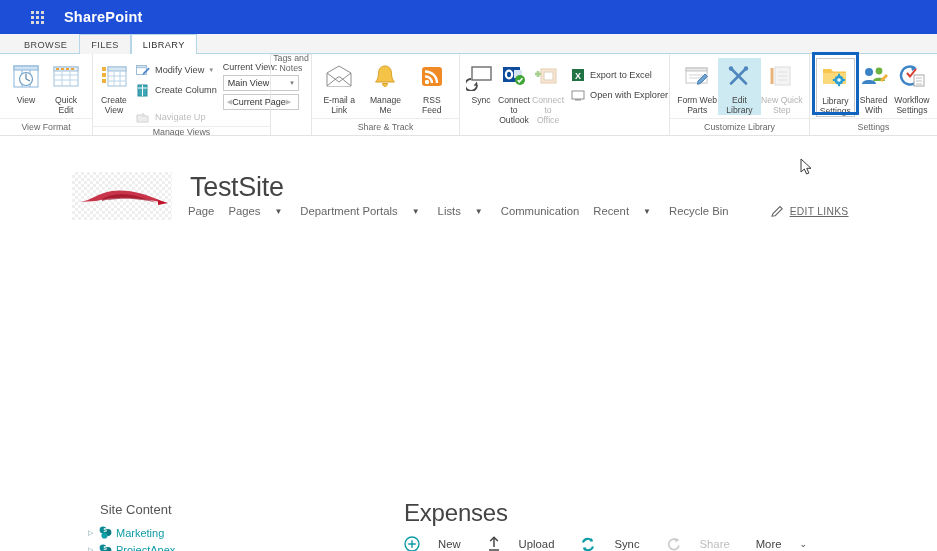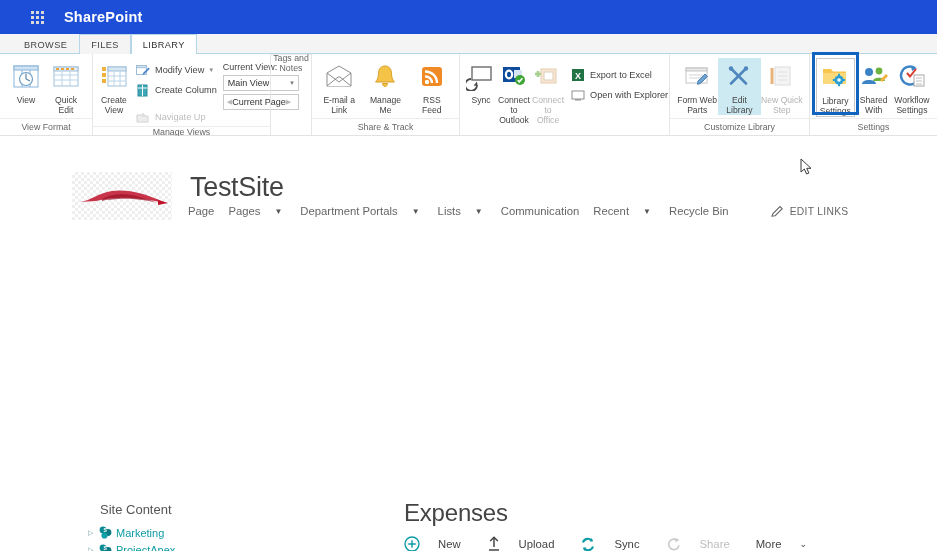--- a/index.html
+++ b/index.html
@@ -96,21 +96,21 @@
     position:absolute; left: 72px; top: 172px; width: 100px; height: 48px;
     background-image:
       linear-gradient(45deg, #efefef 25%, transparent 25%, transparent 75%, #efefef 75%),
       linear-gradient(45deg, #efefef 25%, #ffffff 25%, #ffffff 75%, #efefef 75%);
     background-size: 6px 6px; background-position: 0 0, 3px 3px;
   }
   .sitetitle { position:absolute; left: 190px; top: 172px; font-size: 27px; color:#444; font-weight:300; letter-spacing:-.3px; }
   .topnav { position:absolute; left: 188px; top: 203px; display:flex; align-items:center; gap: 0px; }
   .navitem { font-size: 11.3px; color:#666; padding: 2px 14px 2px 0; cursor:pointer; white-space:nowrap; }
   .navcaret { font-size: 8px; color:#555; padding-right:18px; cursor:pointer; }
-  .editlinks { font-size:10.3px; color:#666; letter-spacing:.3px; display:flex; align-items:center; gap:6px; cursor:pointer; padding-left:28px;}
+  .editlinks { font-size:10.3px; color:#666; letter-spacing:.3px; display:flex; align-items:center; gap:6px; cursor:pointer; padding-left:28px;text-decoration:underline;}
 
   
   .content { position:relative; height: 319px; }
   .quicklaunch { position:absolute; left: 88px; top: 268px; width: 260px; }
   .ql-head { font-size: 13px; color:#555; margin-bottom: 7px; margin-left: 12px; }
   .ql-item { display:flex; align-items:center; height: 17.4px; font-size: 11px; color:#0f9ba5; cursor:pointer; white-space:nowrap; }
   .ql-tri { width: 11px; font-size: 7px; color:#6a9aa0; text-align:left; }
   .ql-ico { width: 17px; display:flex; align-items:center; }
 
   

